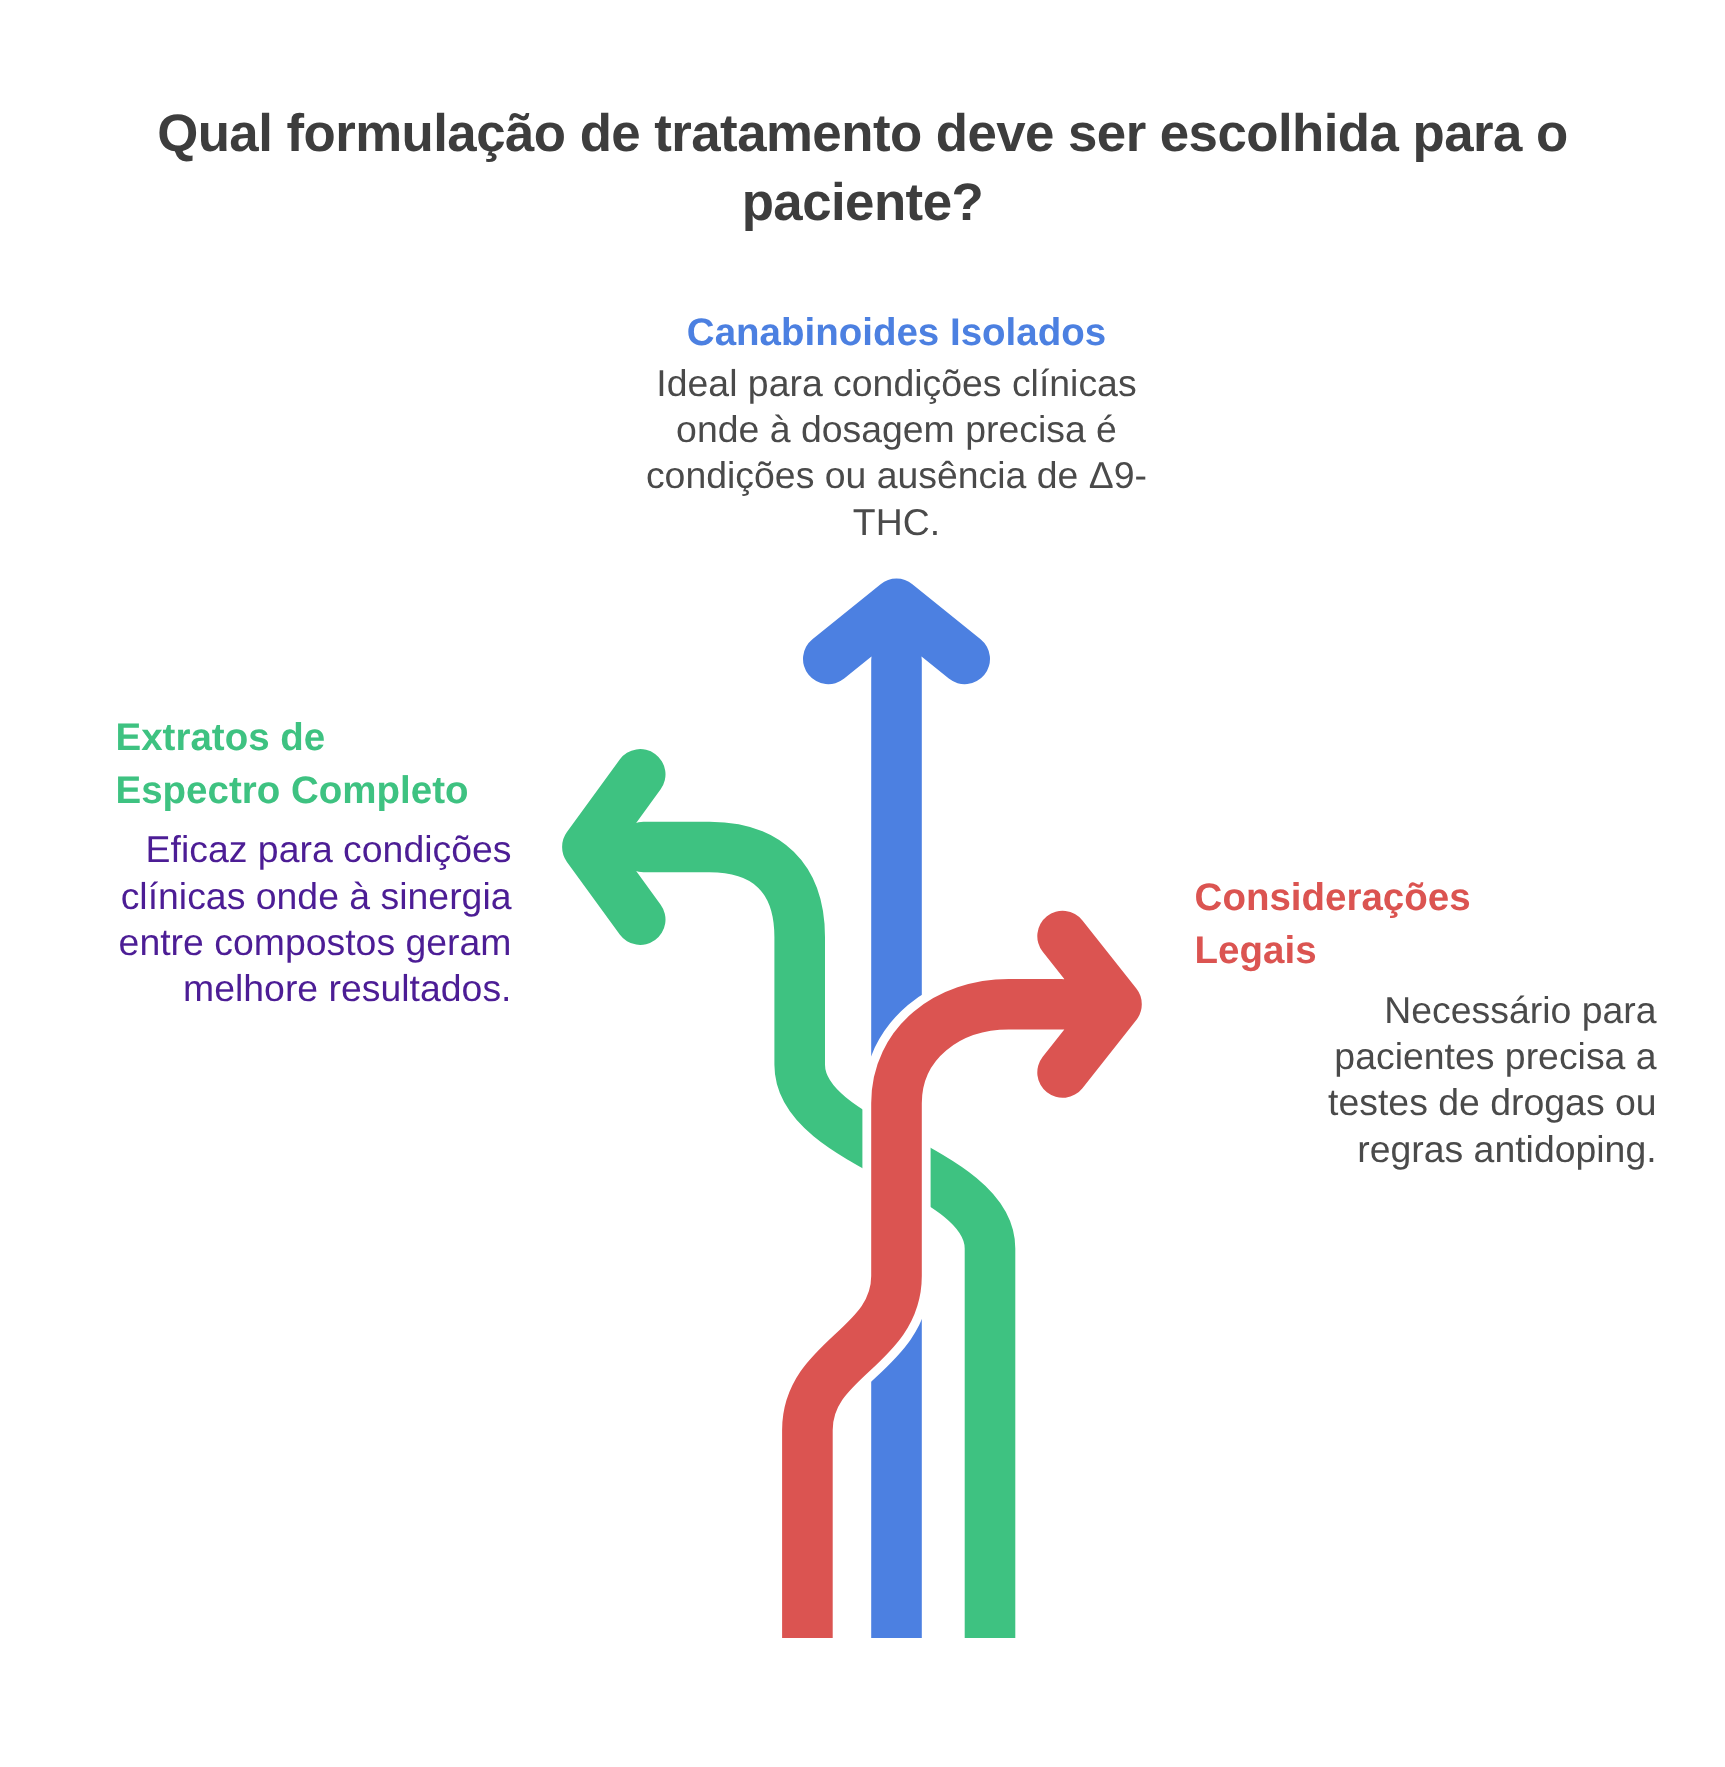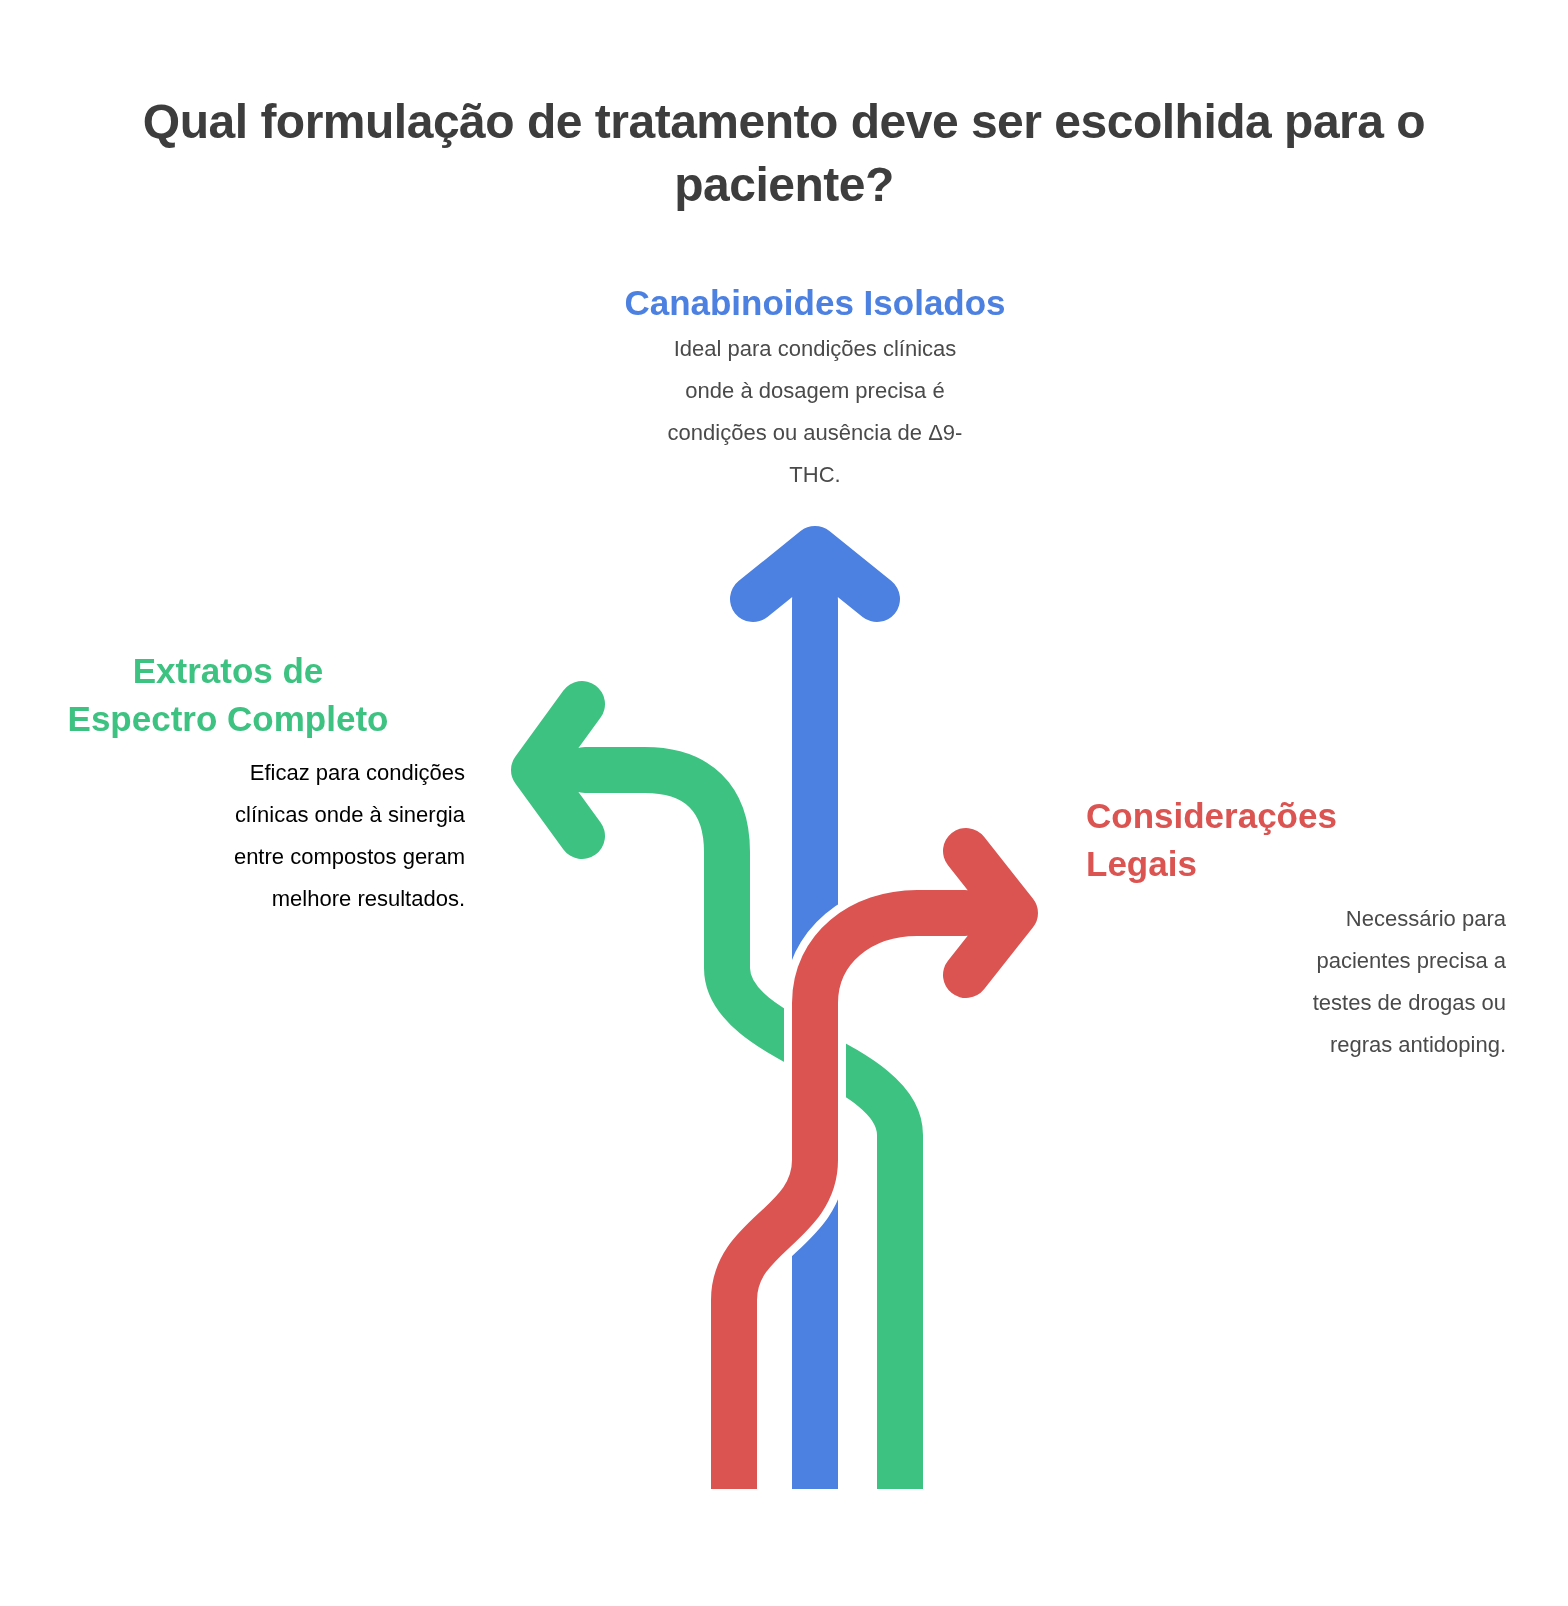--- a/index.html
+++ b/index.html
@@ -42,33 +42,33 @@
 
   .branch-heading {
     position: absolute;
     font-size: 35px;
     font-weight: bold;
     line-height: 48px;
     margin-top: 17px;
   }
   .branch-body {
     position: absolute;
-    font-size: 22px;
+    font-size: 34px;
     line-height: 42px;
     color: #4a4a4a;
   }
   .branch-heading .line,
   .branch-body .line { white-space: nowrap; }
 
   
   .heading-isolados { left: 565px; width: 500px; top: 262px; text-align: center; }
   .body-isolados    { left: 565px; width: 500px; top: 328px; text-align: center; }
 
   
-  .heading-espectro { right: 1130px; width: 420px; top: 630px; text-align: center; }
+  .heading-espectro { right: 1043px; width: 420px; top: 630px; text-align: left; }
   .body-espectro    { right: 1103px; width: 420px; top: 752px; text-align: right; }
 
   
   .heading-legais { left: 1086px; width: 420px; top: 775px; text-align: left; }
   .body-legais    { left: 1086px; width: 420px; top: 898px; text-align: right; }
 </style>
 </head>
 <body>
 
 <div class="canvas">
@@ -100,21 +100,21 @@
     <div class="line">Ideal para condições clínicas</div>
     <div class="line">onde à dosagem precisa é</div>
     <div class="line">condições ou ausência de Δ9-</div>
     <div class="line">THC.</div>
   </div>
 
   <div class="branch-heading heading-espectro" style="color: rgb(62, 194, 129);">
     <div class="line">Extratos de</div>
     <div class="line">Espectro Completo</div>
   </div>
-  <div class="branch-body body-espectro" style="color: #000000;">
+  <div class="branch-body body-espectro" style="color: #4c1d95;">
     <div class="line">Eficaz para condições</div>
     <div class="line">clínicas onde à sinergia</div>
     <div class="line">entre compostos geram</div>
     <div class="line">melhore resultados.</div>
   </div>
 
   <div class="branch-heading heading-legais" style="color: rgb(219, 84, 81);">
     <div class="line">Considerações</div>
     <div class="line">Legais</div>
   </div>

